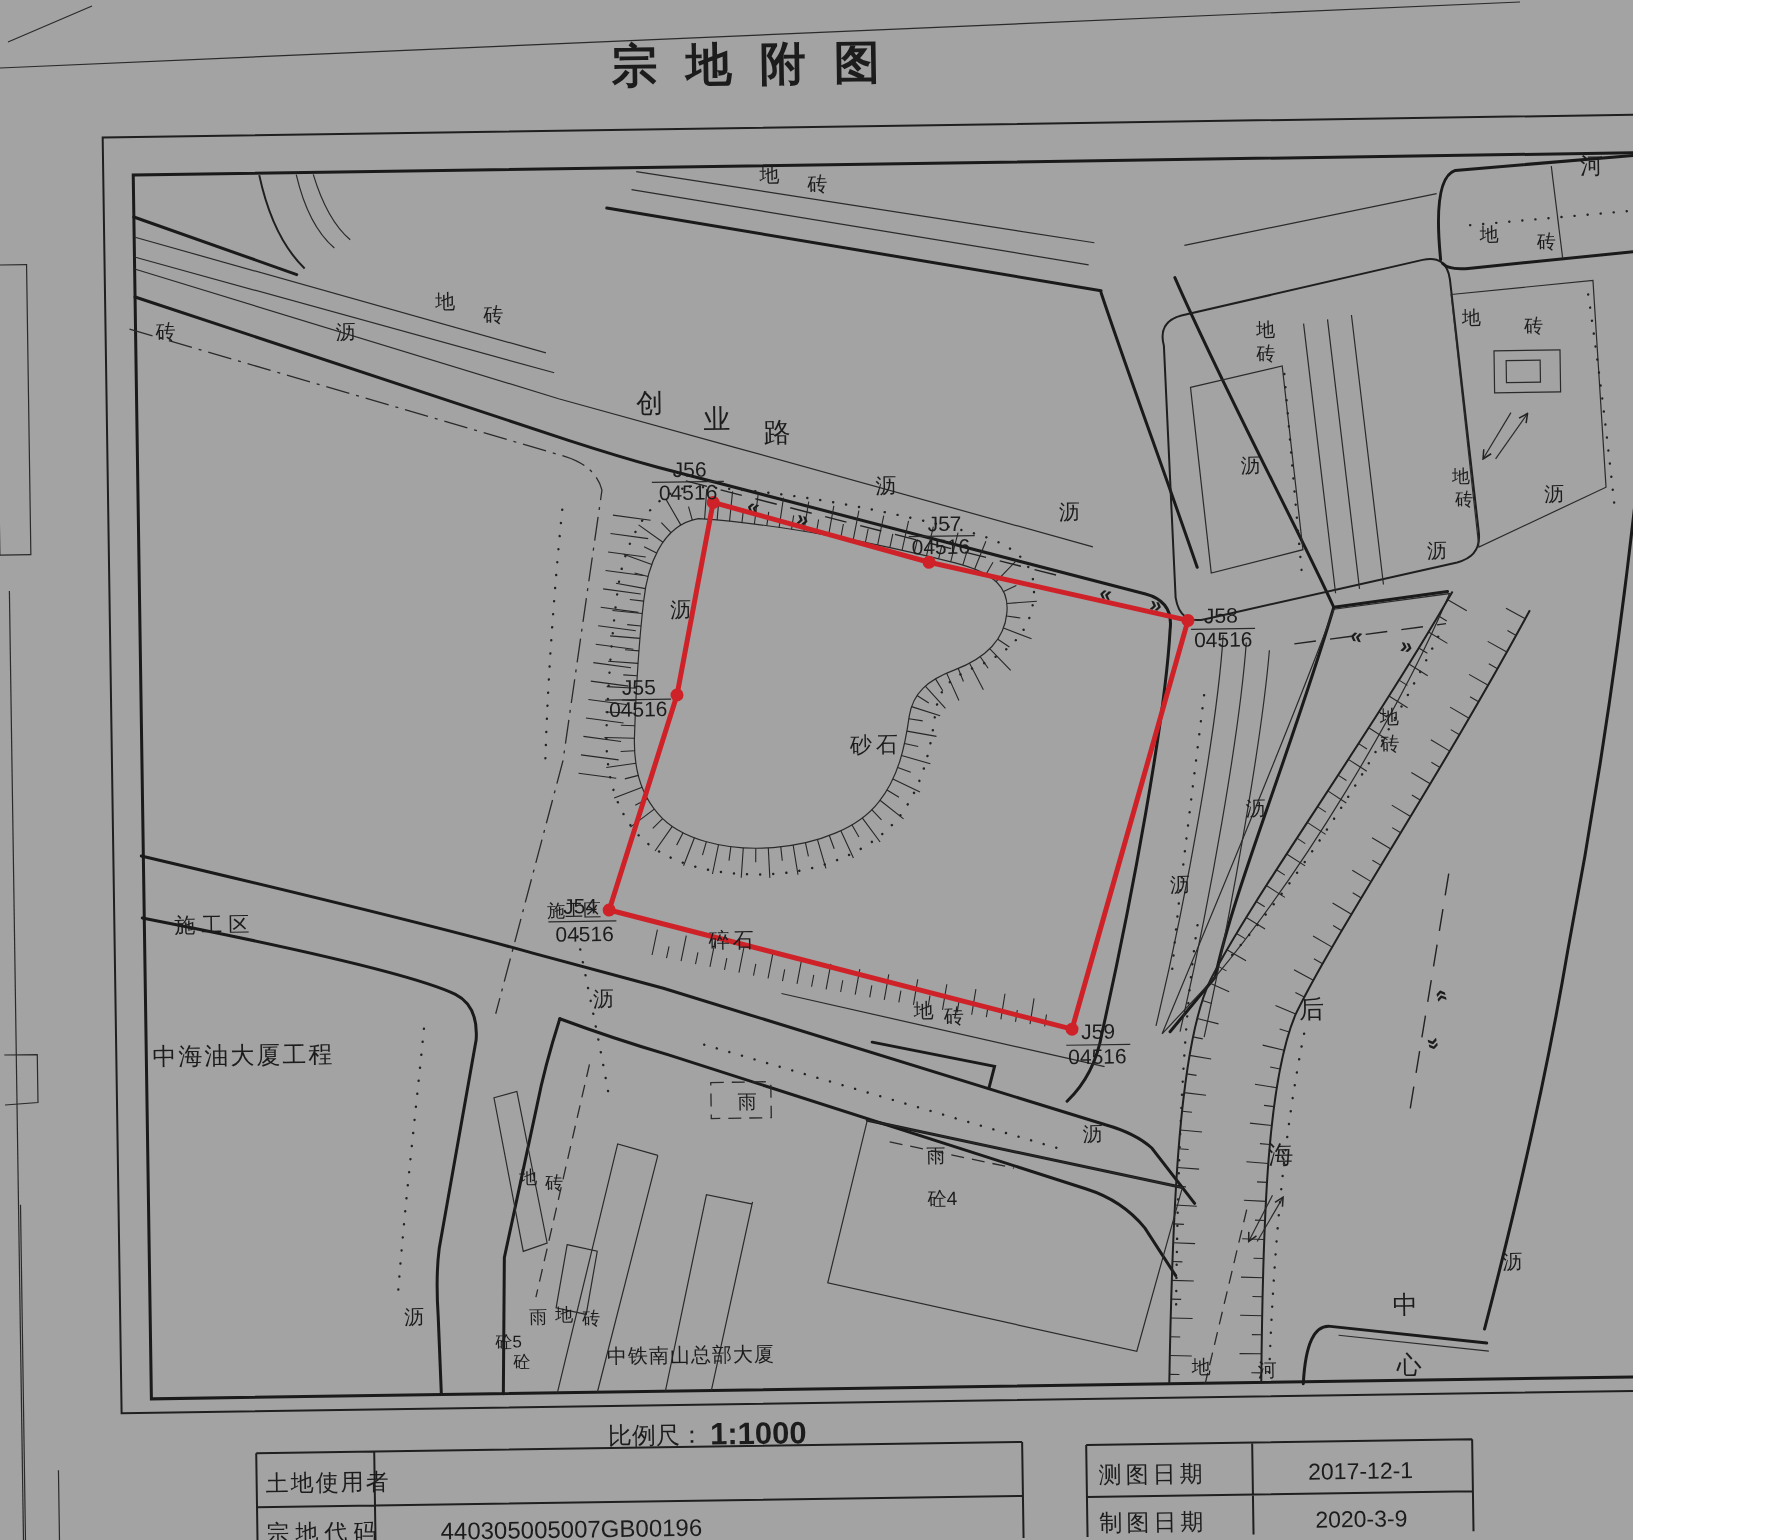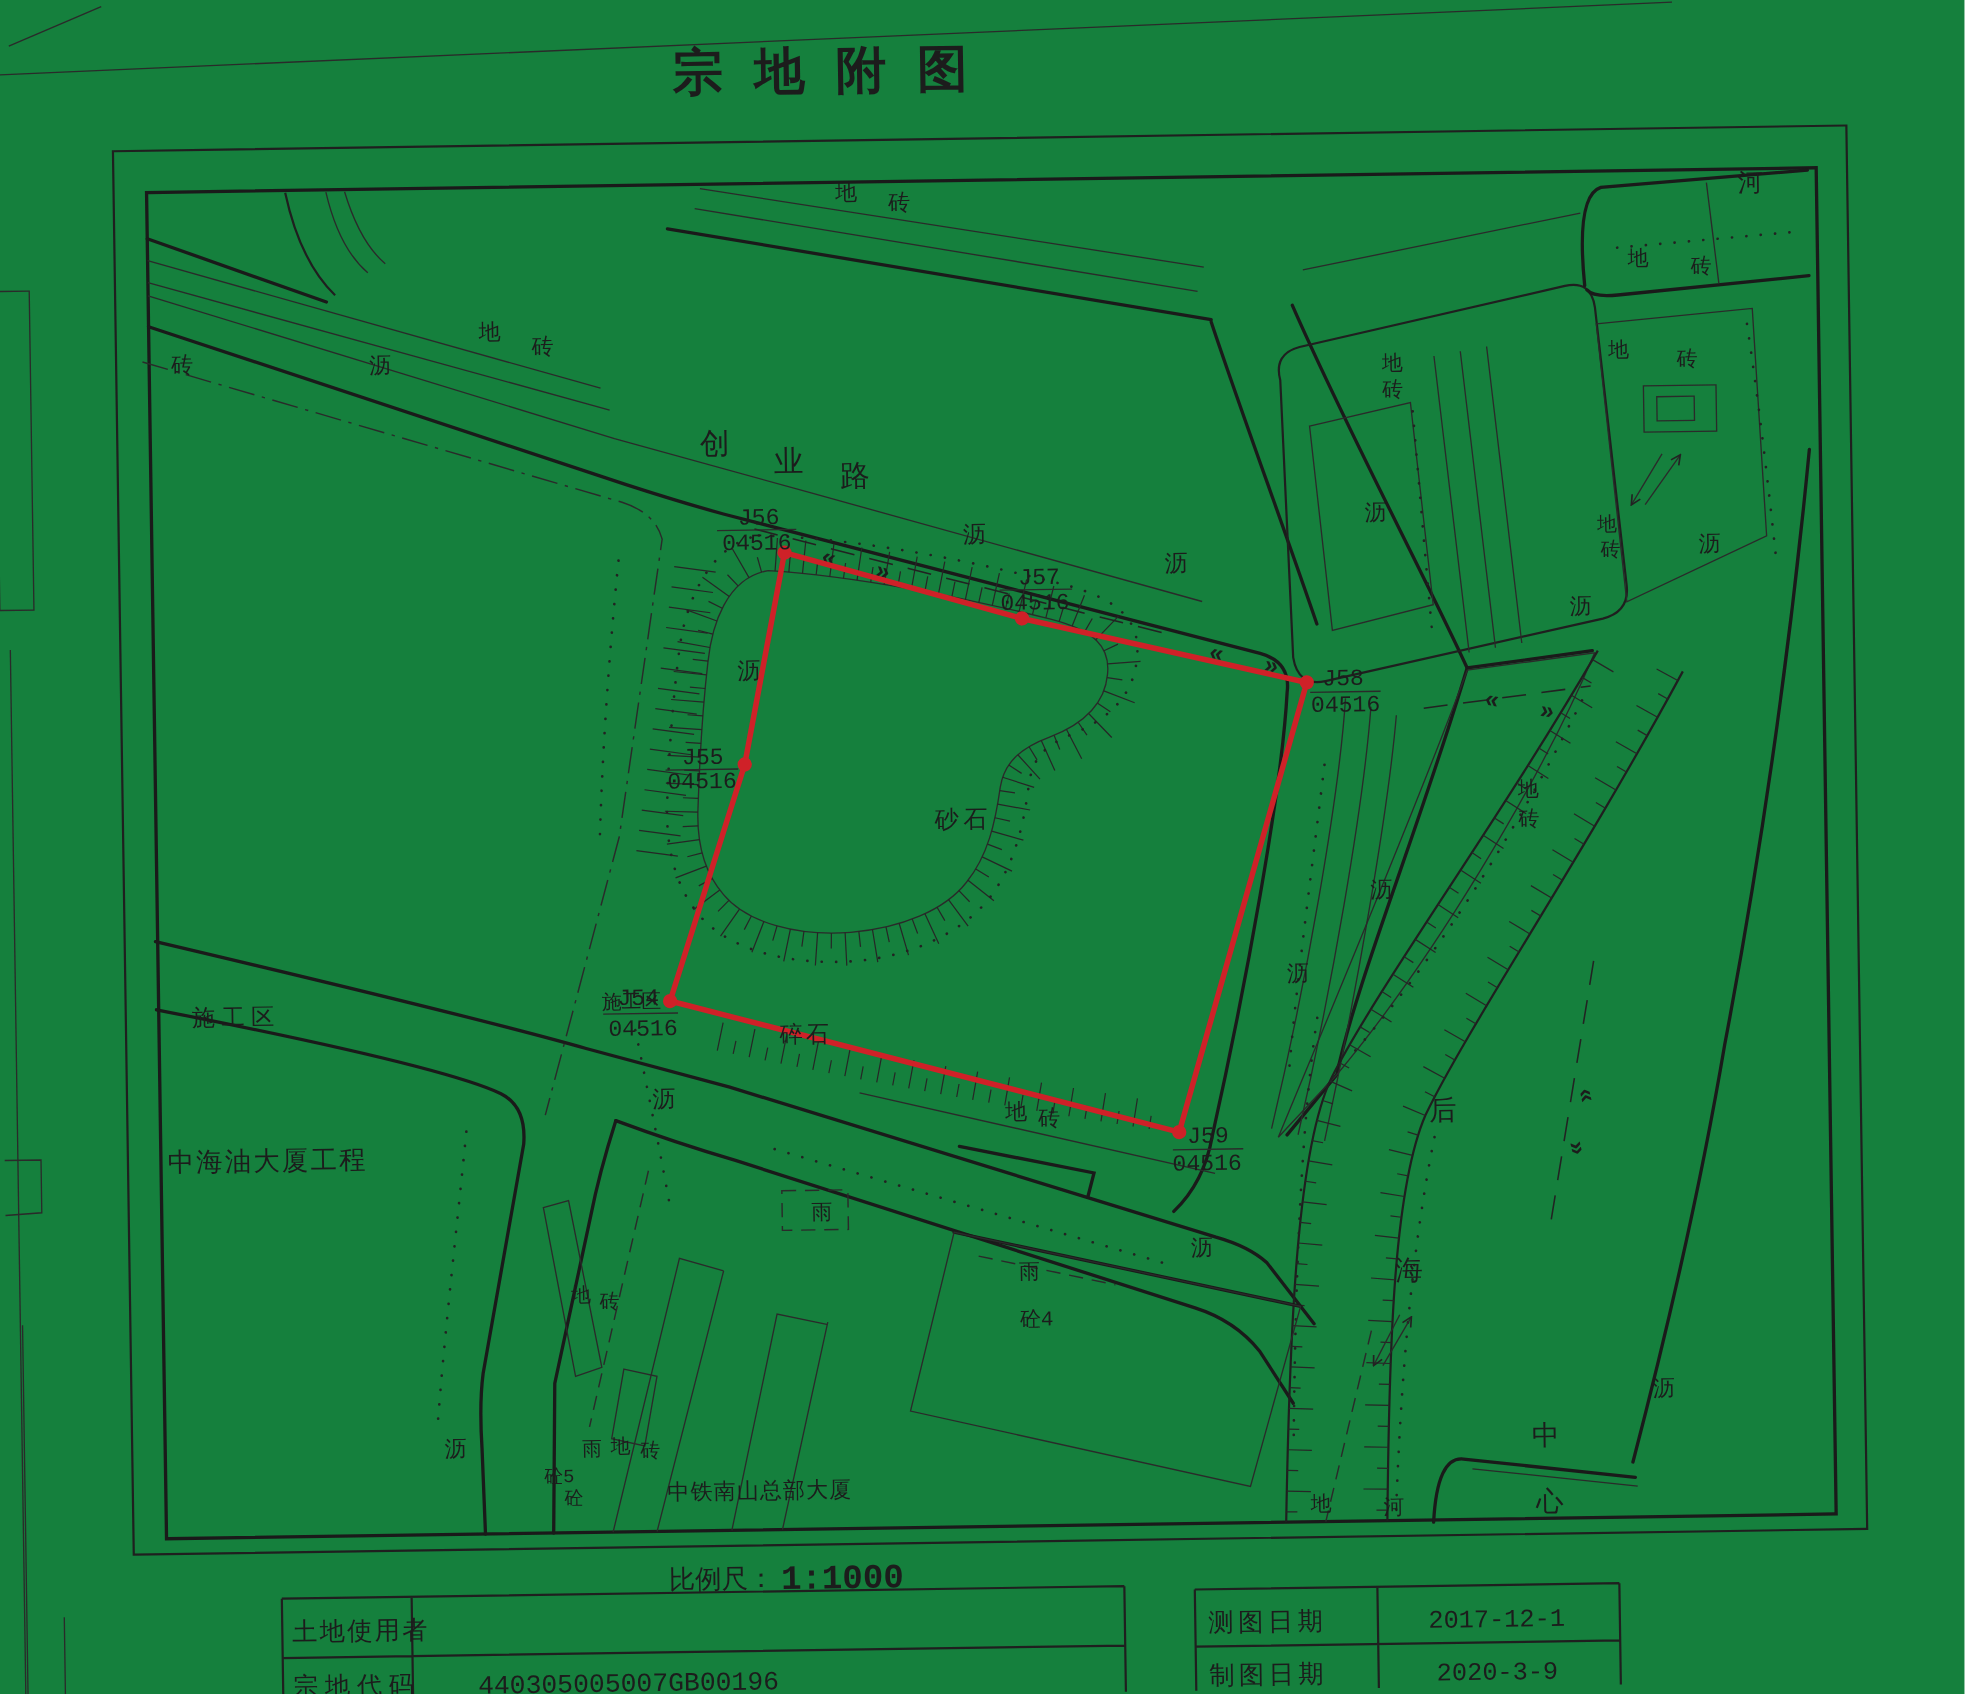--- a/index.html
+++ b/index.html
@@ -1,17 +1,17 @@
 <!DOCTYPE html>
 <html><head>
 <meta charset="utf-8">
 <style>
   html,body{margin:0;padding:0;background:#ffffff;}
-  #sheet{position:relative;width:1786px;height:1540px;background:#15803d;overflow:hidden;
-         font-family:Liberation Mono, monospace;}
+  #sheet{position:relative;width:1633px;height:1540px;background:#a3a3a3;overflow:hidden;
+         font-family:Liberation Sans, sans-serif;}
   svg{position:absolute;left:0;top:0;}
   text{fill:#1c1c1c;}
   .k{stroke:#1a1a1a;stroke-width:3;fill:none;stroke-linecap:round;}
   .m{stroke:#1f1f1f;stroke-width:2;fill:none;}
   .t{stroke:#2a2a2a;stroke-width:1.2;fill:none;}
   .dots{stroke:#222;stroke-width:2.4;fill:none;stroke-dasharray:0.1 13;stroke-linecap:round;}
   .dash{stroke:#222;stroke-width:1.4;fill:none;stroke-dasharray:22 14;}
   .dashdot{stroke:#2a2a2a;stroke-width:1.3;fill:none;stroke-dasharray:24 7 3 7;}
   .bdash{stroke:#2a2a2a;stroke-width:1.3;fill:none;stroke-dasharray:13 8;}
   .hatch{stroke:#262626;stroke-width:1.1;fill:none;}

